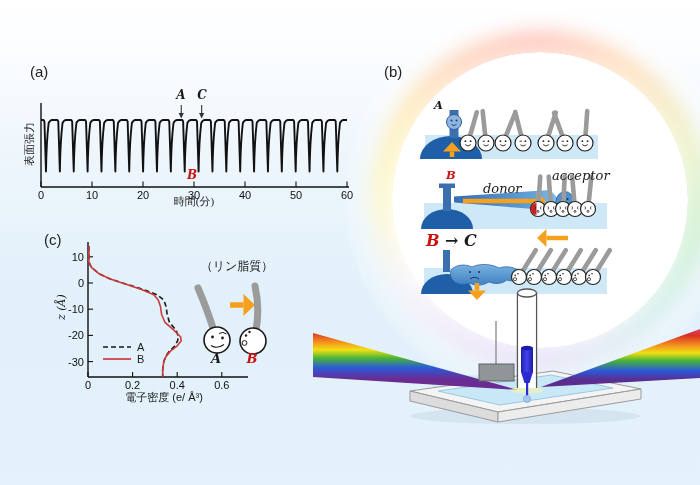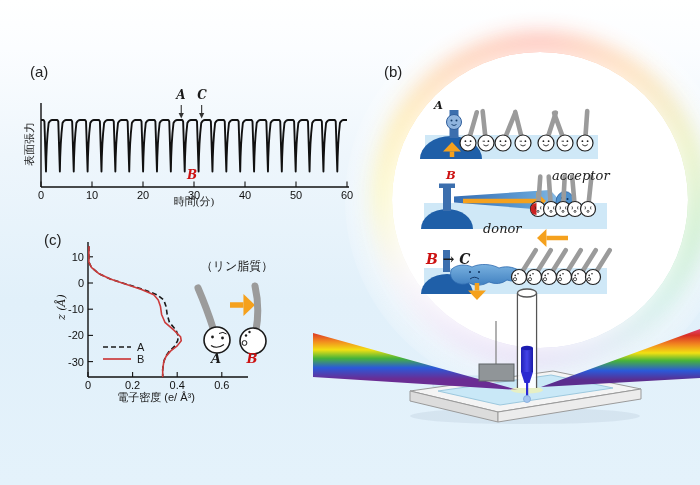--- a/index.html
+++ b/index.html
@@ -334,28 +334,28 @@
   <div class="t panelLabel" style="left:384px;top:64px;">(b)</div>
   <div class="t panelLabel" style="left:44px;top:232px;">(c)</div>
 
   <div class="t ctr rot" style="left:-11px;top:138px;width:80px;">表面張力</div>
   <div class="t ctr" style="left:144px;top:195px;width:100px;font-family:Liberation Serif, serif;">時間(分)</div>
   <div class="t ctr it bold ann" style="left:173px;top:89px;width:16px;">A</div>
   <div class="t ctr it bold ann" style="left:194px;top:89px;width:16px;">C</div>
   <div class="t ctr it bold ann red" style="left:184px;top:169px;width:16px;">B</div>
 
   <div class="t ctr rot it" style="left:32px;top:301px;width:60px;">z (Å)</div>
-  <div class="t ctr" style="left:76px;top:391px;width:160px;">電子密度 (e/ Å³)</div>
+  <div class="t ctr" style="left:84px;top:391px;width:160px;">電子密度 (e/ Å³)</div>
   <div class="t" style="left:137px;top:341px;">A</div>
   <div class="t" style="left:137px;top:353px;">B</div>
   <div class="t ctr ann" style="left:167px;top:260px;width:140px;font-family:Liberation Serif, serif;">（リン脂質）</div>
   <div class="t ctr it bold" style="left:206px;top:352px;width:20px;font-size:13px;">A</div>
   <div class="t ctr it bold red" style="left:242px;top:352px;width:20px;font-size:13px;">B</div>
 
   <div class="t it bold" style="left:434px;top:99px;font-size:11.5px;">A</div>
   <div class="t it bold red" style="left:446px;top:169px;font-size:11.5px;">B</div>
-  <div class="t it tiny" style="left:483px;top:182px;margin-top:40px;">donor</div>
+  <div class="t it tiny" style="left:483px;top:182px;">donor</div>
   <div class="t it tiny" style="left:552px;top:169px;">acceptor</div>
-  <div class="t it bold" style="left:426px;top:252px;font-size:14px;">
+  <div class="t it bold" style="left:426px;top:232px;font-size:16px;">
     <span class="red">B</span>
     <span>→ C</span>
   </div>
 </div>
 
 </body></html>

